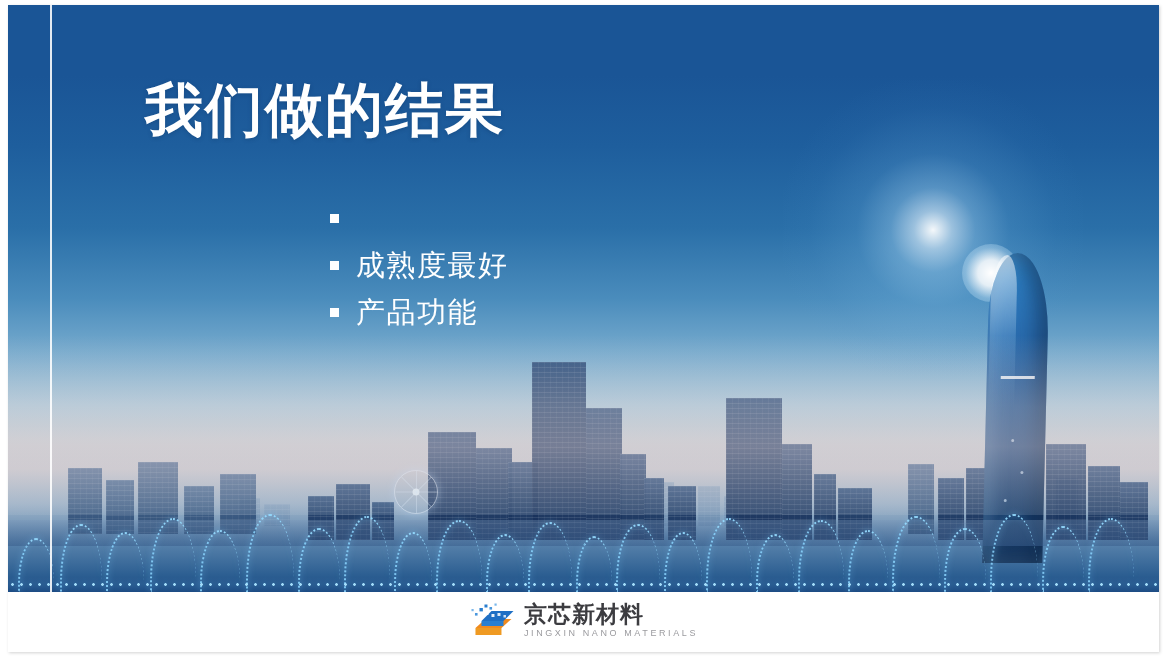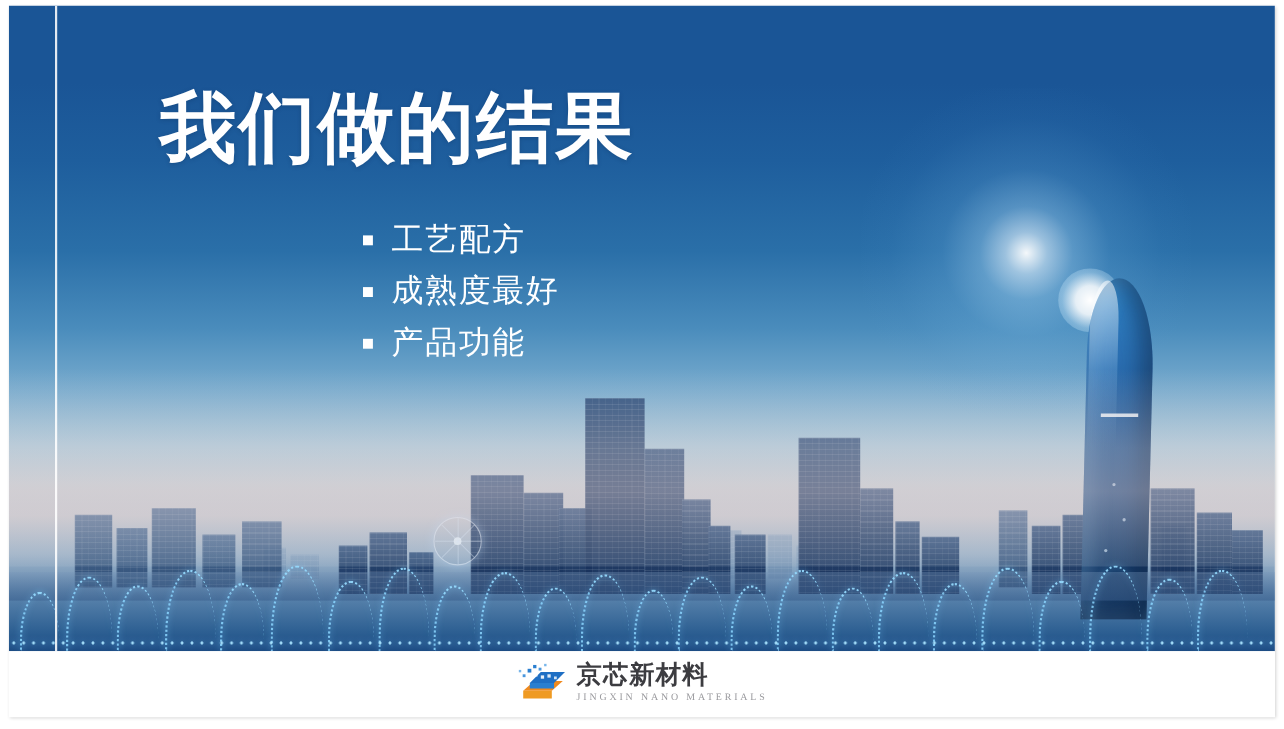--- a/index.html
+++ b/index.html
@@ -245,21 +245,21 @@
     height: 587px;
     background: rgba(255,255,255,0.88);
   }
 
   
   .title {
     position: absolute;
     left: 137px;
     top: 74px;
     color: #ffffff;
-    font-size: 70px;
+    font-size: 58px;
     font-weight: 700;
     letter-spacing: 2px;
     line-height: 1.08;
     text-shadow: 0 1px 4px rgba(10,40,80,0.28);
     white-space: nowrap;
     text-align: center;
   }
   .bullets {
     position: absolute;
     left: 322px;
@@ -309,21 +309,20 @@
   .logo-mark {
     width: 46px;
     height: 36px;
     margin-right: 9px;
     flex: 0 0 auto;
   }
   .logo-text {
     display: flex;
     flex-direction: column;
     justify-content: center;
-    font-family: Liberation Serif, serif;
   }
   .logo-cn {
     color: #3c3c40;
     font-size: 23px;
     font-weight: 700;
     letter-spacing: 1px;
     line-height: 1.05;
     white-space: nowrap;
   }
   .logo-en {
@@ -429,21 +428,20 @@
     </div>
 
     <div class="vrule"></div>
   </div>
 
   <div class="title">我们做的结果</div>
 
   <ul class="bullets">
     <li class="bullet-item">
       <span class="bullet-mark"></span>
-      <span class="bullet-text">工艺配方</span>
     </li>
     <li class="bullet-item">
       <span class="bullet-mark"></span>
       <span class="bullet-text">成熟度最好</span>
     </li>
     <li class="bullet-item">
       <span class="bullet-mark"></span>
       <span class="bullet-text">产品功能</span>
     </li>
   </ul>

